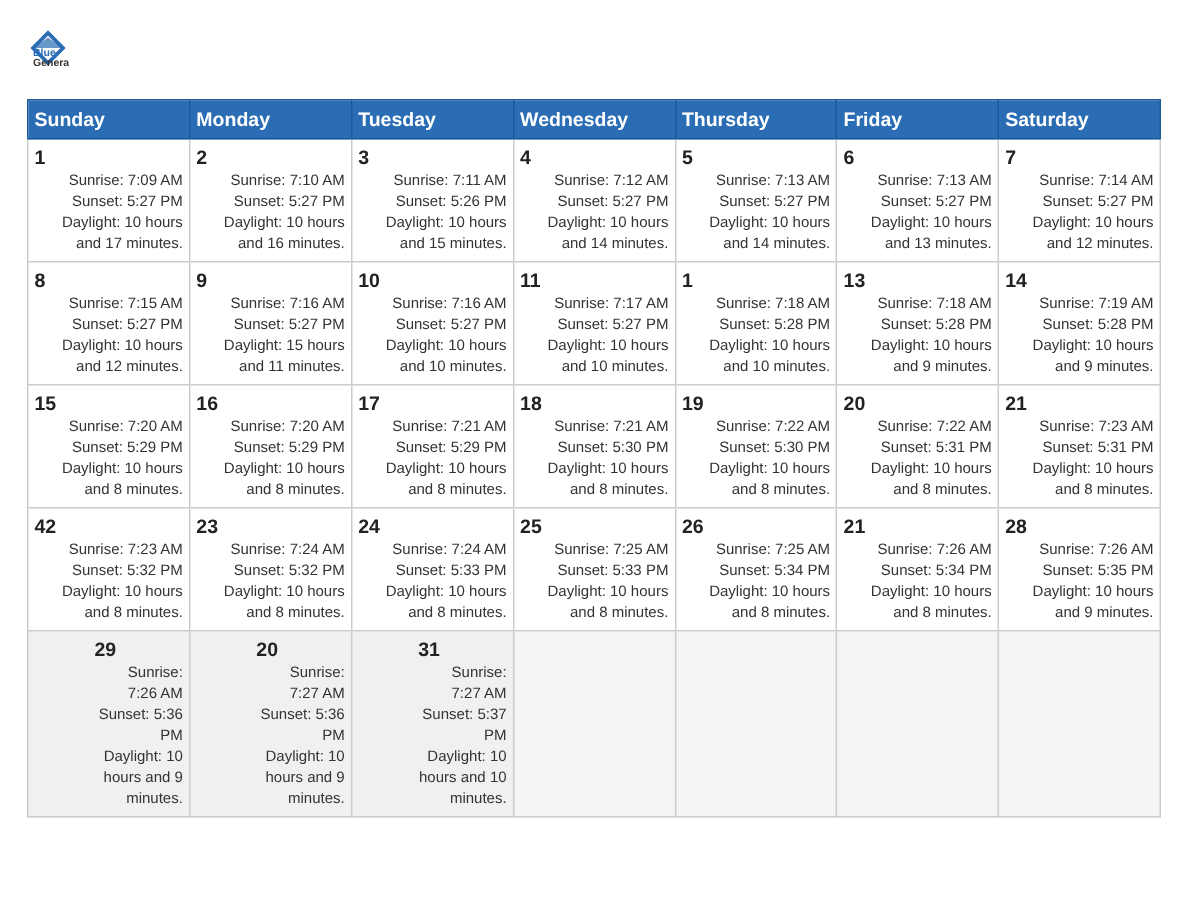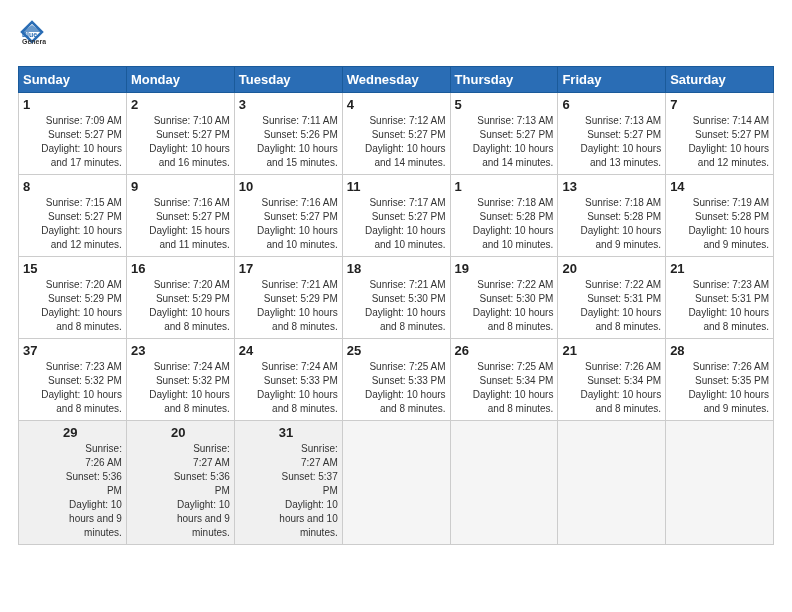--- a/index.html
+++ b/index.html
@@ -307,21 +307,21 @@
             <span class="day-num">21</span>
             <div class="day-info">
               <div>Sunrise: 7:23 AM</div>
               <div>Sunset: 5:31 PM</div>
               <div>Daylight: 10 hours and 8 minutes.</div>
             </div>
           </td>
         </tr>
         <tr>
           <td>
-            <span class="day-num">37</span>
+            <span class="day-num">42</span>
             <div class="day-info">
               <div>Sunrise: 7:23 AM</div>
               <div>Sunset: 5:32 PM</div>
               <div>Daylight: 10 hours and 8 minutes.</div>
             </div>
           </td>
           <td>
             <span class="day-num">23</span>
             <div class="day-info">
               <div>Sunrise: 7:24 AM</div>

